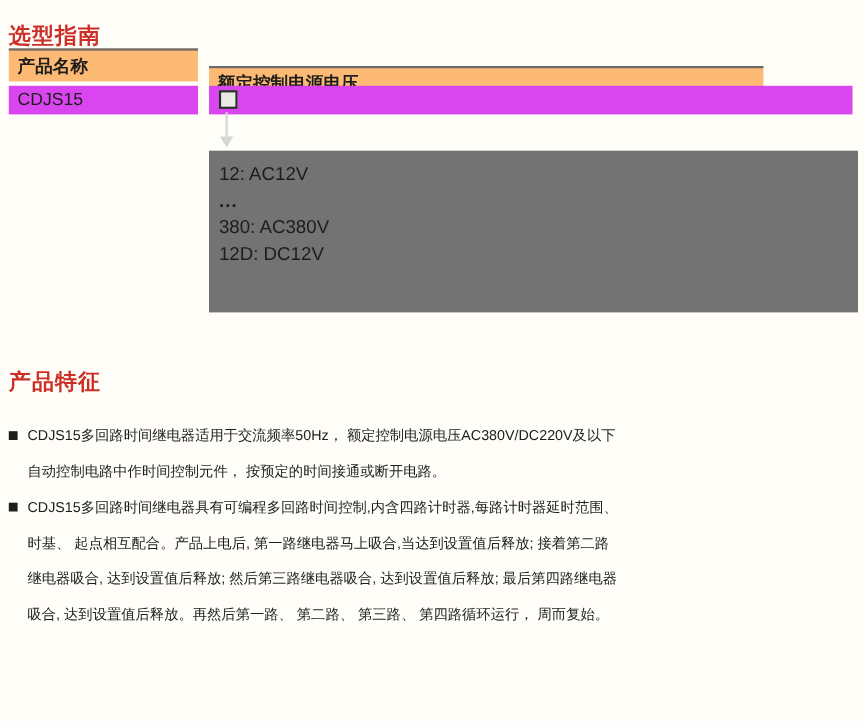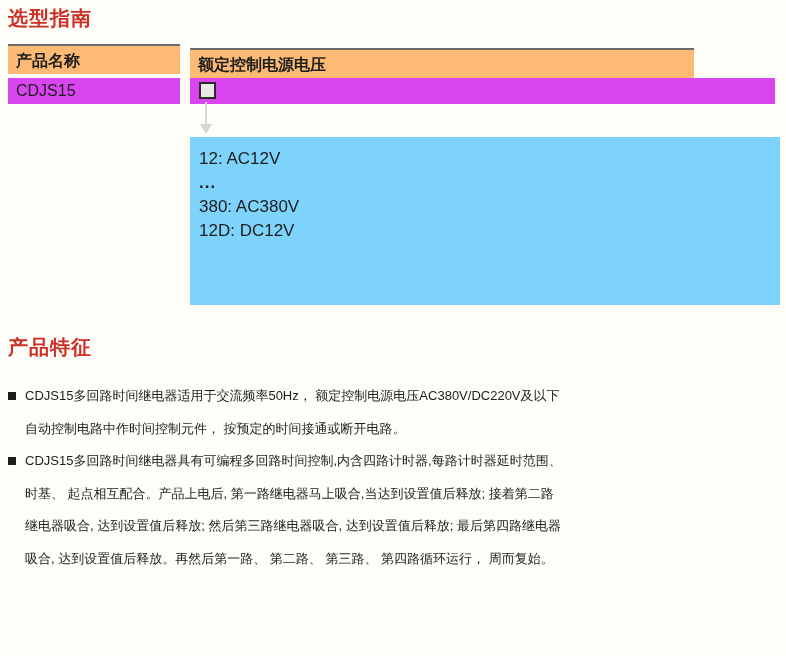--- a/index.html
+++ b/index.html
@@ -17,37 +17,37 @@
     background: #fffdf8;
   }
   .section-title {
     position: absolute;
     left: 8px;
     font-size: 20px;
     font-weight: 700;
     color: #cb2f27;
     letter-spacing: 1px;
   }
-  #title-selection { top: 5px; }
+  #title-selection { top: 19px; }
   #title-features  { top: 334px; }
 
   
   .th-cell {
     position: absolute;
     height: 30px;
     line-height: 30px;
     background: #fdba74;
     border-top: 2px solid #6b6b69;
     font-size: 16px;
     font-weight: 700;
     padding-left: 8px;
     box-sizing: border-box;
   }
   #th-product { left: 8px;   top: 44px; width: 172px; }
-  #th-voltage { left: 190px; top: 48px; width: 504px; }
+  #th-voltage { left: 190px; top: 60px; width: 504px; }
 
   .td-cell {
     position: absolute;
     height: 26px;
     line-height: 26px;
     background: #d946ef;
     font-size: 16px;
     padding-left: 8px;
     box-sizing: border-box;
   }
@@ -84,22 +84,22 @@
     border-right: 6px solid transparent;
     border-top: 10px solid #d6d6d2;
   }
 
   
   .options-box {
     position: absolute;
     left: 190px;
     top: 137px;
     width: 590px;
-    height: 168px;
-    background: #7dd3fc;
+    height: 147px;
+    background: #737373;
     box-sizing: border-box;
     padding: 10px 0 0 9px;
   }
   .option-line {
     font-size: 17px;
     line-height: 24px;
     white-space: nowrap;
   }
   .option-line.ellipsis { font-weight: 700; letter-spacing: 1px; }
 

